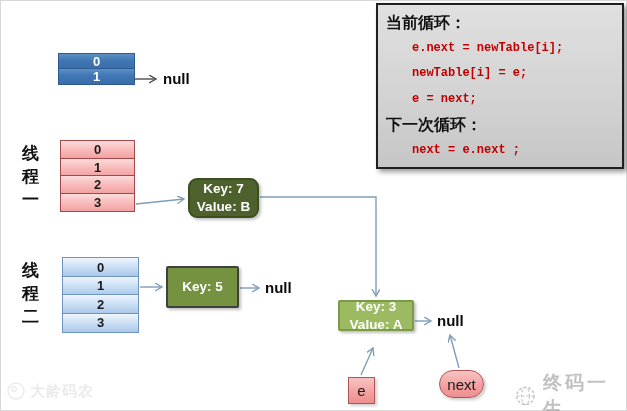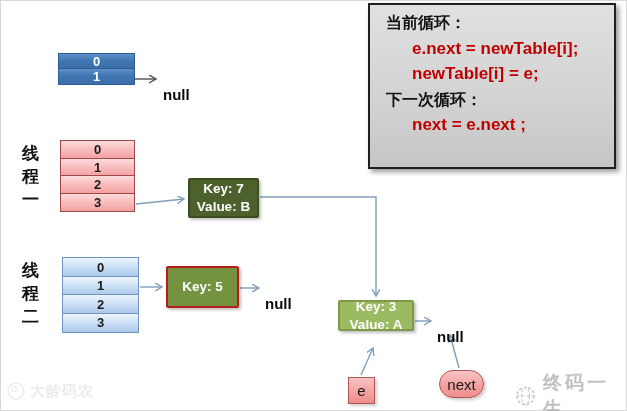--- a/index.html
+++ b/index.html
@@ -10,27 +10,27 @@
   }
   .arrow-layer{position:absolute;left:0;top:0;width:627px;height:411px;pointer-events:none;}
   .arrow-layer line,.arrow-layer polyline{fill:none;stroke-width:1.4px;}
   .st-blue{stroke:var(--arrow-blue);}
   .st-dark{stroke:var(--arrow-dark);}
   .head-blue{fill:none;stroke:var(--arrow-blue);stroke-width:1.4px;}
   .head-dark{fill:none;stroke:var(--arrow-dark);stroke-width:1.4px;}
 
   
   .code-panel{
-    position:absolute;left:368px;top:3px;width:248px;height:166px;
+    position:absolute;left:376px;top:3px;width:248px;height:166px;
     background:linear-gradient(180deg,#e0e0e0 0%,#d2d2d2 60%,#c6c6c6 100%);
     border:2px solid #1f1f1f;box-shadow:3px 3px 5px rgba(0,0,0,.4);
-    box-sizing:border-box;padding:5px 8px 0 16px;
+    box-sizing:border-box;padding:5px 8px 0 8px;
   }
   .code-line{font-weight:700;font-size:16px;line-height:25.5px;color:#111;white-space:nowrap;}
-  .code-line.red{color:var(--code-red);font-size:17px;}
+  .code-line.red{color:var(--code-red);font-size:12px;font-family:Liberation Mono, monospace;}
   .code-line.ind{padding-left:26px;}
 
   
   .vlabel{
     position:absolute;width:19px;font-size:17px;font-weight:700;color:#111;
     line-height:23px;word-break:break-all;text-align:center;
   }
 
   
   .btable{position:absolute;box-sizing:border-box;}
@@ -55,25 +55,25 @@
   }
   .btable .cell:first-child{margin-top:0;}
 
   
   .gnode{
     position:absolute;box-sizing:border-box;color:#fff;font-weight:700;font-size:13.5px;
     text-align:center;display:flex;flex-direction:column;justify-content:center;
     line-height:18px;border-radius:2px;box-shadow:2px 2px 3px rgba(0,0,0,.25);
   }
   .gnode.dark{background:var(--green-dark);border:2px solid #3c4d20;}
-  .gnode.mid{background:var(--green-mid);border:2px solid #b91c1c;align-items:center;}
+  .gnode.mid{background:var(--green-mid);border:2px solid #404040;align-items:center;}
   .gnode.light{background:var(--green-light);border:2px solid #7d9a48;}
 
   
-  .null-label{position:absolute;font-weight:700;font-size:15px;color:#0a0a0a;margin-top:16px;}
+  .null-label{position:absolute;font-weight:700;font-size:15px;color:#0a0a0a;}
 
   
   .pnode{
     position:absolute;box-sizing:border-box;text-align:center;color:#1a1a1a;
     font-size:15px;background:linear-gradient(180deg,#f9c3c3 0%,#f4a2a2 55%,#ee8e8e 100%);
     border:1.5px solid #b05454;display:flex;align-items:center;justify-content:center;
     box-shadow:2px 2px 3px rgba(0,0,0,.2);
   }
 
   
@@ -103,39 +103,40 @@
     <line class="st-blue" x1="240" y1="288" x2="259" y2="288" marker-end="url(#ah-blue)"></line>
     <line class="st-blue" x1="415" y1="321" x2="431" y2="321" marker-end="url(#ah-blue)"></line>
     <line class="st-blue" x1="361" y1="375" x2="373" y2="348" marker-end="url(#ah-blue)"></line>
     <line class="st-blue" x1="459" y1="368" x2="450" y2="335" marker-end="url(#ah-blue)"></line>
   </svg>
 
   <div class="code-panel">
     <div class="code-line black">当前循环：</div>
     <div class="code-line red ind">e.next = newTable[i];</div>
     <div class="code-line red ind">newTable[i] = e;</div>
+    <div class="code-line red ind">e = next;</div>
     <div class="code-line black">下一次循环：</div>
     <div class="code-line red ind">next = e.next ;</div>
   </div>
 
   <div class="btable top-table" style="left:58px;top:53px;">
     <div class="cell">0</div>
     <div class="cell">1</div>
   </div>
   <div class="null-label" style="left:163px;top:70px;">null</div>
 
   <div class="vlabel" style="left:21px;top:142px;">线程一</div>
   <div class="btable pink-table" style="left:60px;top:140px;">
     <div class="cell">0</div>
     <div class="cell">1</div>
     <div class="cell">2</div>
     <div class="cell">3</div>
   </div>
 
-  <div class="gnode dark" style="left:188px;top:178px;width:71px;height:40px;">
+  <div class="gnode dark" style="left:188px;top:178px;width:71px;height:40px;border-radius:9px;">
     <span>Key: 7</span>
     <span>Value: B</span>
   </div>
 
   <div class="vlabel" style="left:21px;top:259px;">线程二</div>
   <div class="btable blue-table" style="left:62px;top:257px;">
     <div class="cell">0</div>
     <div class="cell">1</div>
     <div class="cell">2</div>
     <div class="cell">3</div>

